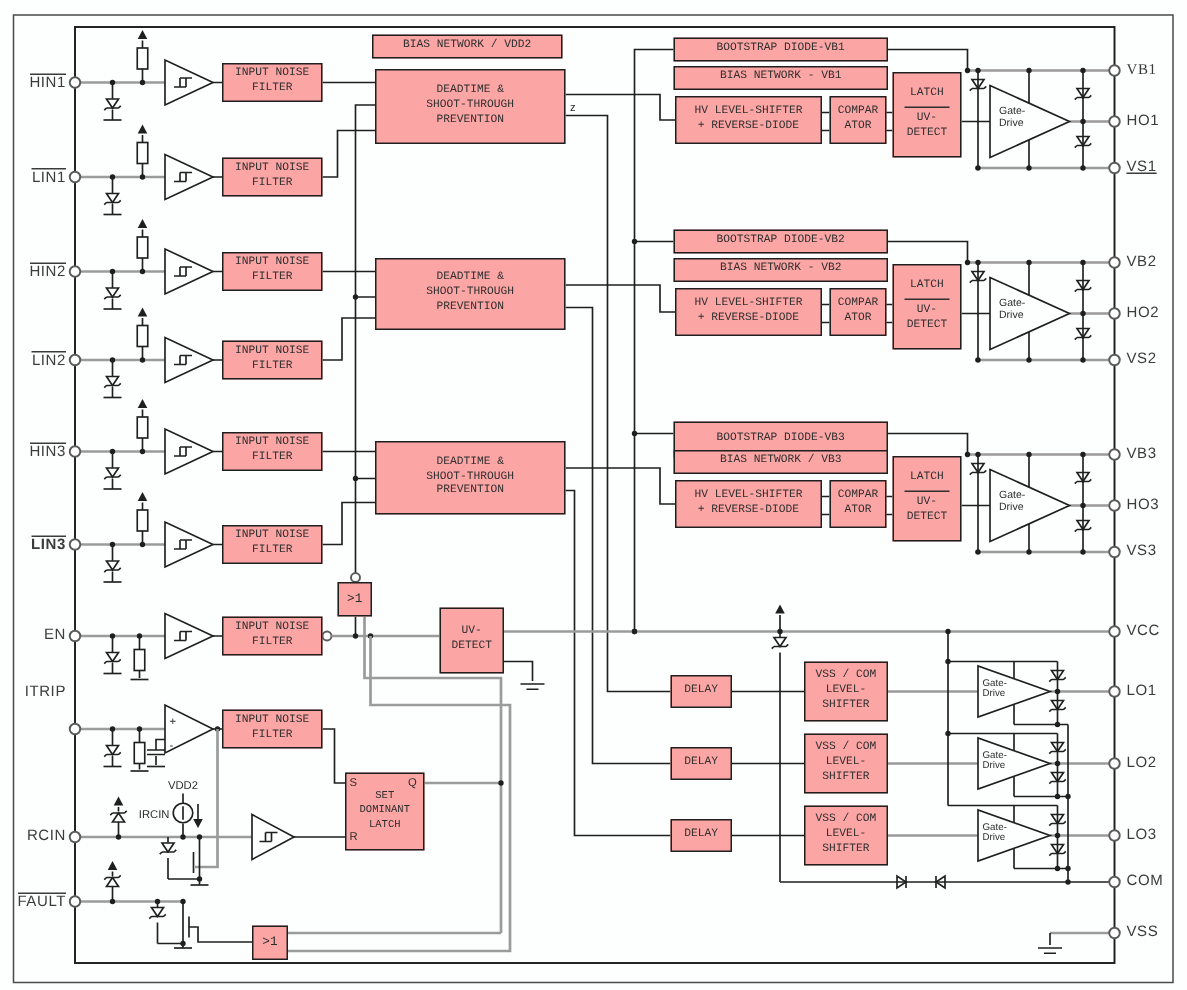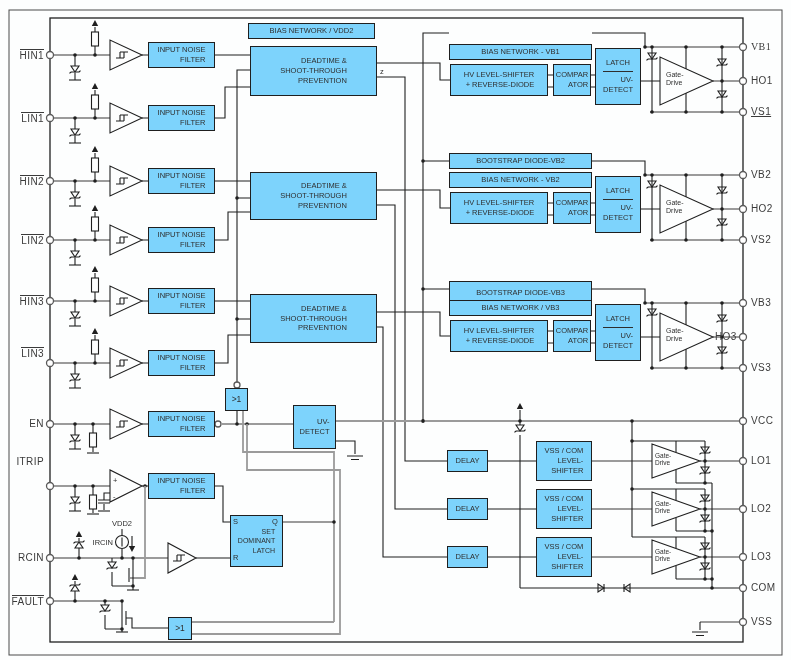--- a/index.html
+++ b/index.html
@@ -7,23 +7,23 @@
          font-family:"Liberation Sans",sans-serif;overflow:hidden;}
   svg{position:absolute;left:0;top:0;}
   .wb{stroke:#1f1f1f;stroke-width:1.1;fill:none;}
   .wg{stroke:#9b9b9b;stroke-width:1.8;fill:none;}
   .sym{stroke:#1f1f1f;stroke-width:1.1;fill:none;}
   .dot{fill:#1f1f1f;stroke:none;}
   .pin{fill:#ffffff;stroke:#5a5a5a;stroke-width:1.3;}
   .tri{fill:#fdfefe;stroke:#1f1f1f;stroke-width:1.1;}
   .arrow{fill:#1f1f1f;stroke:none;}
   .svgtxt{font-family:"Liberation Sans",sans-serif;font-size:7.5px;fill:#2e2e2e;}
-  .box{position:absolute;box-sizing:border-box;border:1.2px solid #1f1f1f;background:#7dd3fc;
-       display:flex;align-items:center;justify-content:center;text-align:right;
-       white-space:pre-line;font-size:7.5px;line-height:1.3;color:#2e2e2e;}
+  .box{position:absolute;box-sizing:border-box;border:1.2px solid #1f1f1f;background:#fca5a5;
+       display:flex;align-items:center;justify-content:center;text-align:center;
+       white-space:pre-line;font-size:7.5px;line-height:1.3;color:#2e2e2e;font-family:Liberation Mono, monospace;}
   .latchbox{flex-direction:column;gap:1px;padding:2px 0;}
   .latchdiv{width:70%;border-top:1px solid #2e2e2e;height:0;margin:2px auto;}
   .gd{position:absolute;white-space:pre-line;font-size:7px;line-height:1.15;color:#2e2e2e;text-align:left;}
   .gds{font-size:6.5px;}
   .lbl{position:absolute;font-size:10px;line-height:12px;height:12px;color:#3b3b3b;letter-spacing:.4px;}
   .lbl.l{text-align:right;}
   .ovl{border-top:1.2px solid #3b3b3b;display:inline-block;line-height:11px;}
   .sq{position:absolute;font-size:7.5px;line-height:9px;color:#2e2e2e;}
 </style>
 </head>
@@ -398,20 +398,21 @@
 <div class="box" style="left:250px;top:46px;width:127px;height:50px;">DEADTIME &amp;
 SHOOT-THROUGH
 PREVENTION</div>
 <div class="box" style="left:250px;top:172px;width:127px;height:48px;">DEADTIME &amp;
 SHOOT-THROUGH
 PREVENTION</div>
 <div class="box" style="left:250px;top:294px;width:127px;height:49px;">DEADTIME &amp;
 SHOOT-THROUGH
 PREVENTION</div>
 
+<div class="box" style="left:449px;top:25px;width:143px;height:16px;">BOOTSTRAP DIODE-VB1</div>
 <div class="box" style="left:449px;top:44px;width:143px;height:16px;">BIAS NETWORK - VB1</div>
 <div class="box" style="left:450px;top:64px;width:98px;height:32px;">HV LEVEL-SHIFTER
 + REVERSE-DIODE</div>
 <div class="box" style="left:553px;top:64px;width:38px;height:32px;">COMPAR
 ATOR</div>
 <div class="box latchbox" style="left:595px;top:48px;width:46px;height:57px;">
   <span>LATCH</span>
   <span class="latchdiv"></span>
   <span>UV-
 DETECT</span>
@@ -477,34 +478,34 @@
 <div class="gd gds" style="left:655px;top:500px;width:32px;height:18px;">Gate-
 Drive</div>
 <div class="gd gds" style="left:655px;top:548px;width:32px;height:18px;">Gate-
 Drive</div>
 
 <div class="lbl l" style="left:4px;top:49px;width:40px;"><span class="ovl">HIN1</span></div>
 <div class="lbl l" style="left:4px;top:112px;width:40px;"><span class="ovl">LIN1</span></div>
 <div class="lbl l" style="left:4px;top:175px;width:40px;"><span class="ovl">HIN2</span></div>
 <div class="lbl l" style="left:4px;top:234px;width:40px;"><span class="ovl">LIN2</span></div>
 <div class="lbl l" style="left:4px;top:295px;width:40px;"><span class="ovl">HIN3</span></div>
-<div class="lbl l" style="left:4px;top:347px;width:40px;"><span class="ovl">LIN3</span></div>
+<div class="lbl l" style="left:4px;top:357px;width:40px;font-weight:bold;"><span class="ovl">LIN3</span></div>
 <div class="lbl l" style="left:4px;top:418px;width:40px;text-align:right;"><span>EN</span></div>
 <div class="lbl l" style="left:4px;top:456px;width:40px;"><span>ITRIP</span></div>
 <div class="lbl l" style="left:4px;top:552px;width:40px;"><span>RCIN</span></div>
 <div class="lbl l" style="left:4px;top:595px;width:40px;"><span class="ovl">FAULT</span></div>
 
 <div class="lbl" style="left:751px;top:41px;width:38px;font-family:Liberation Serif, serif;">VB1</div>
 <div class="lbl" style="left:751px;top:75px;width:38px;">HO1</div>
 <div class="lbl" style="left:751px;top:106px;width:38px;text-decoration:underline;">VS1</div>
 <div class="lbl" style="left:751px;top:169px;width:38px;">VB2</div>
 <div class="lbl" style="left:751px;top:203px;width:38px;">HO2</div>
 <div class="lbl" style="left:751px;top:234px;width:38px;">VS2</div>
 <div class="lbl" style="left:751px;top:297px;width:38px;">VB3</div>
-<div class="lbl" style="left:715px;top:331px;width:38px;">HO3</div>
+<div class="lbl" style="left:751px;top:331px;width:38px;">HO3</div>
 <div class="lbl" style="left:751px;top:362px;width:38px;">VS3</div>
 <div class="lbl" style="left:751px;top:415px;width:38px;">VCC</div>
 <div class="lbl" style="left:751px;top:455px;width:38px;">LO1</div>
 <div class="lbl" style="left:751px;top:503px;width:38px;">LO2</div>
 <div class="lbl" style="left:751px;top:551px;width:38px;">LO3</div>
 <div class="lbl" style="left:751px;top:582px;width:38px;">COM</div>
 <div class="lbl" style="left:751px;top:616px;width:38px;">VSS</div>
 
 </div>
 

